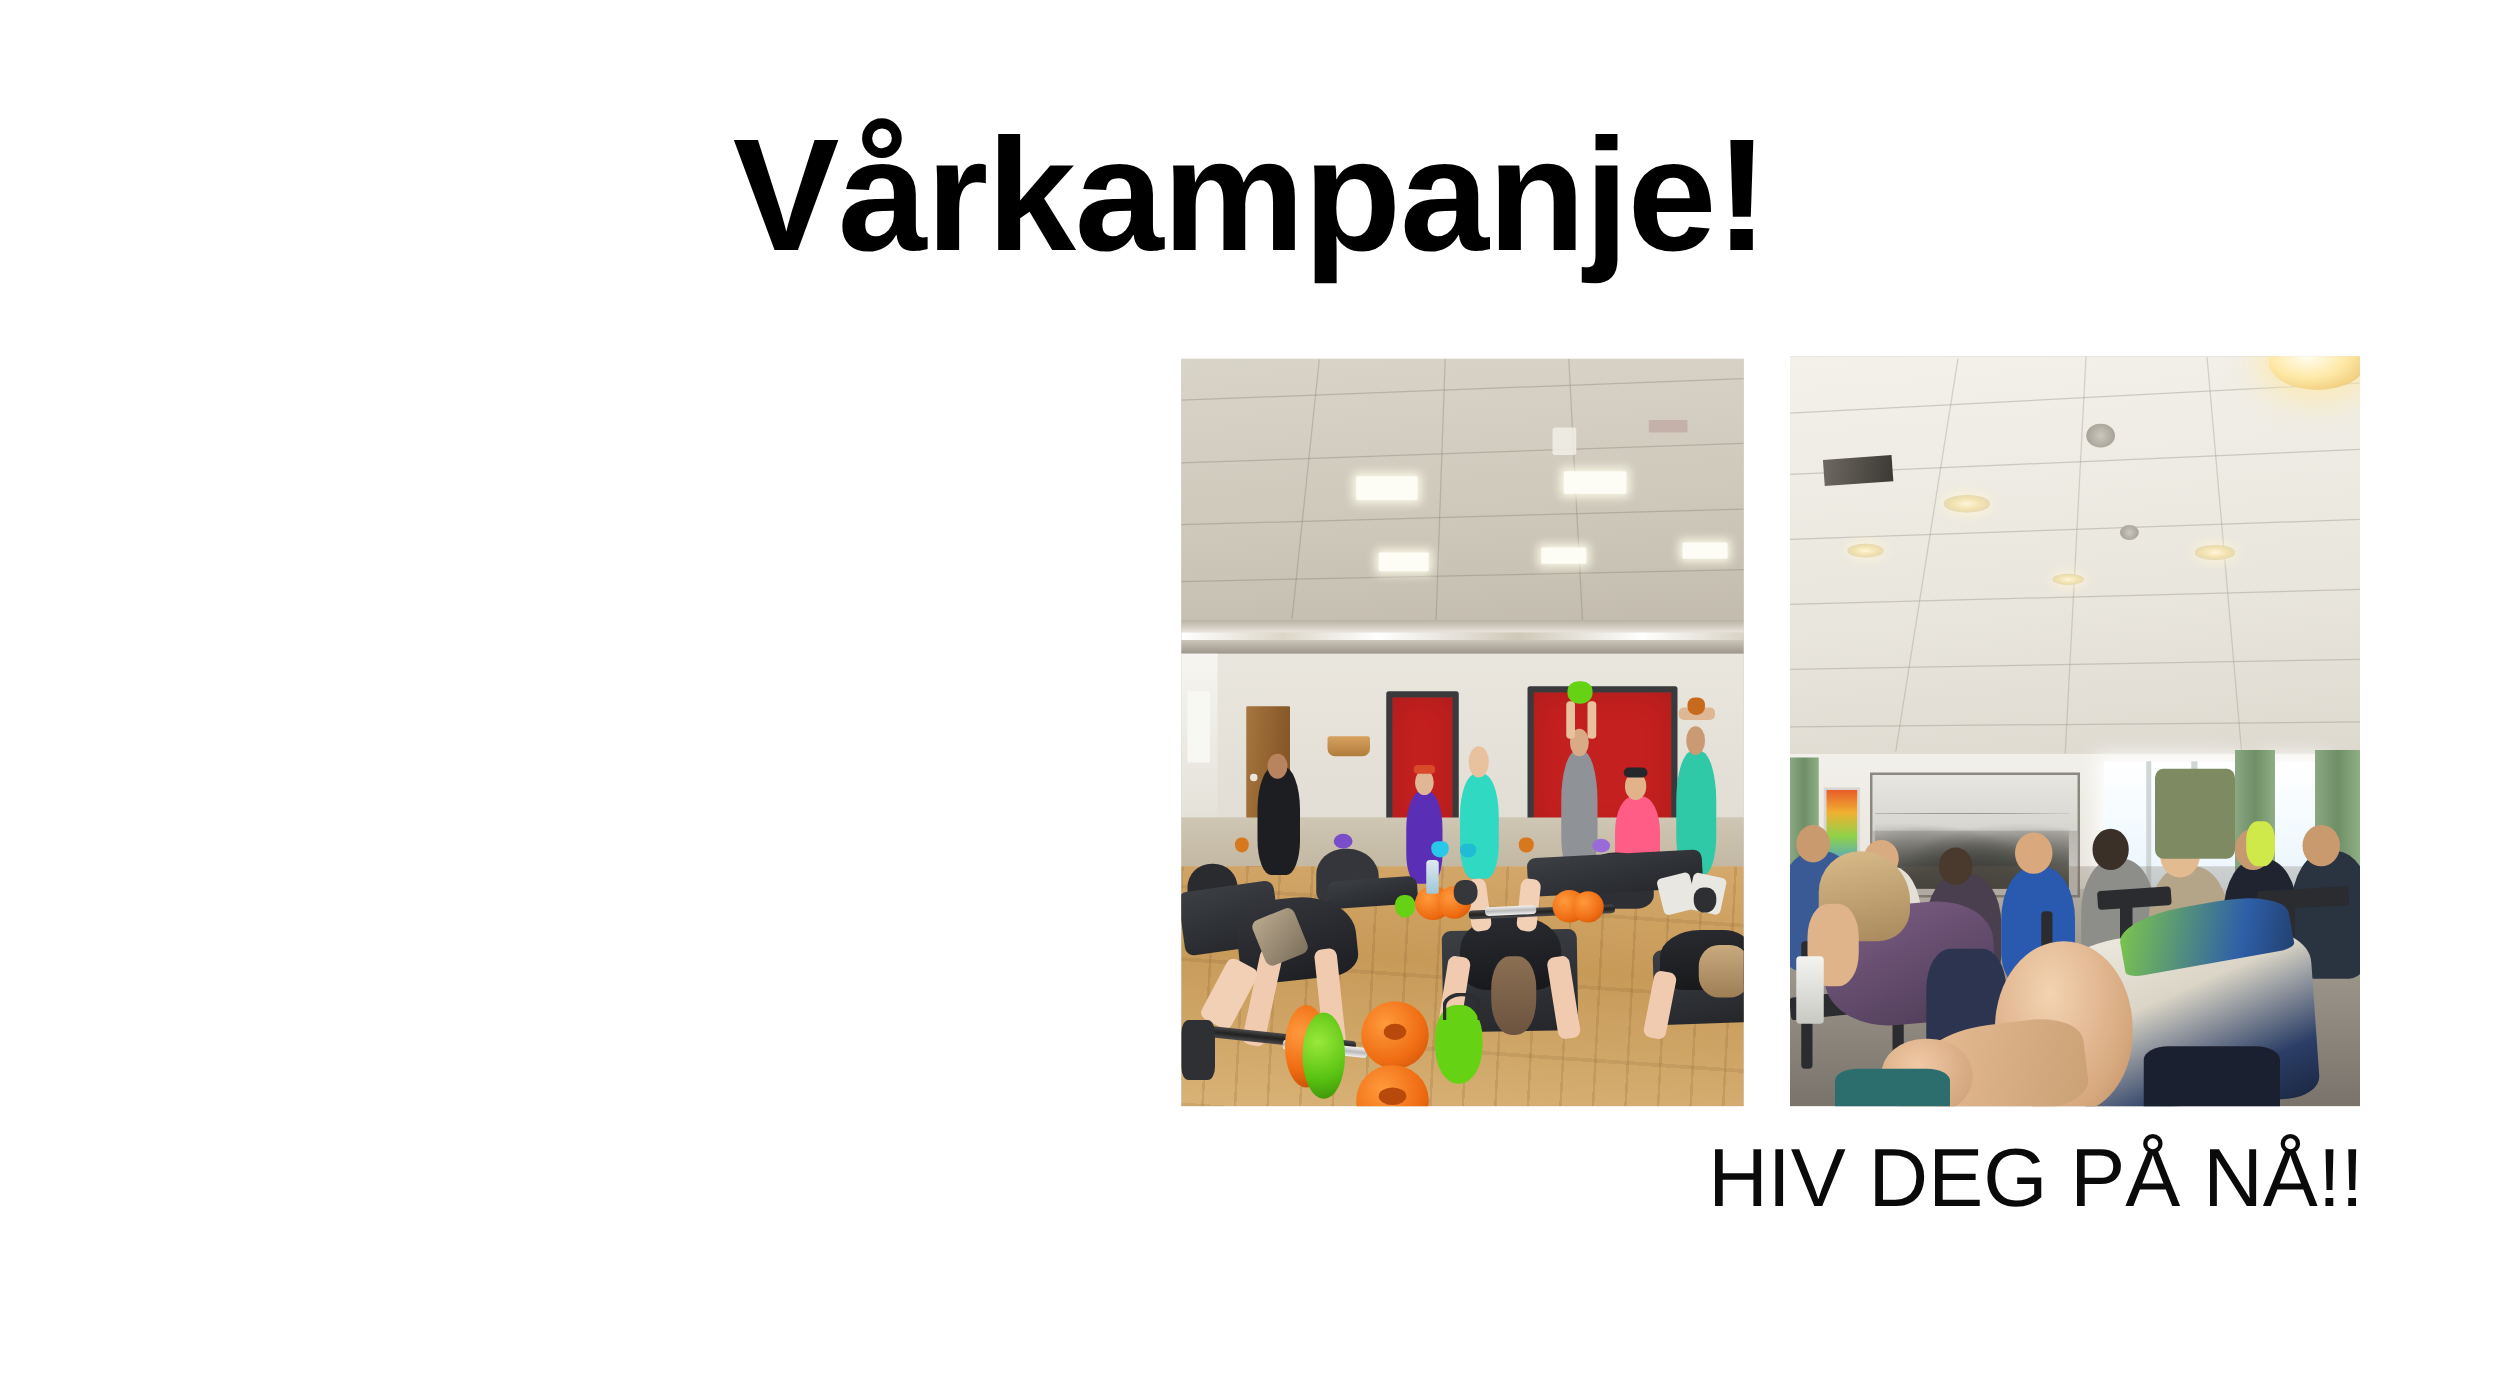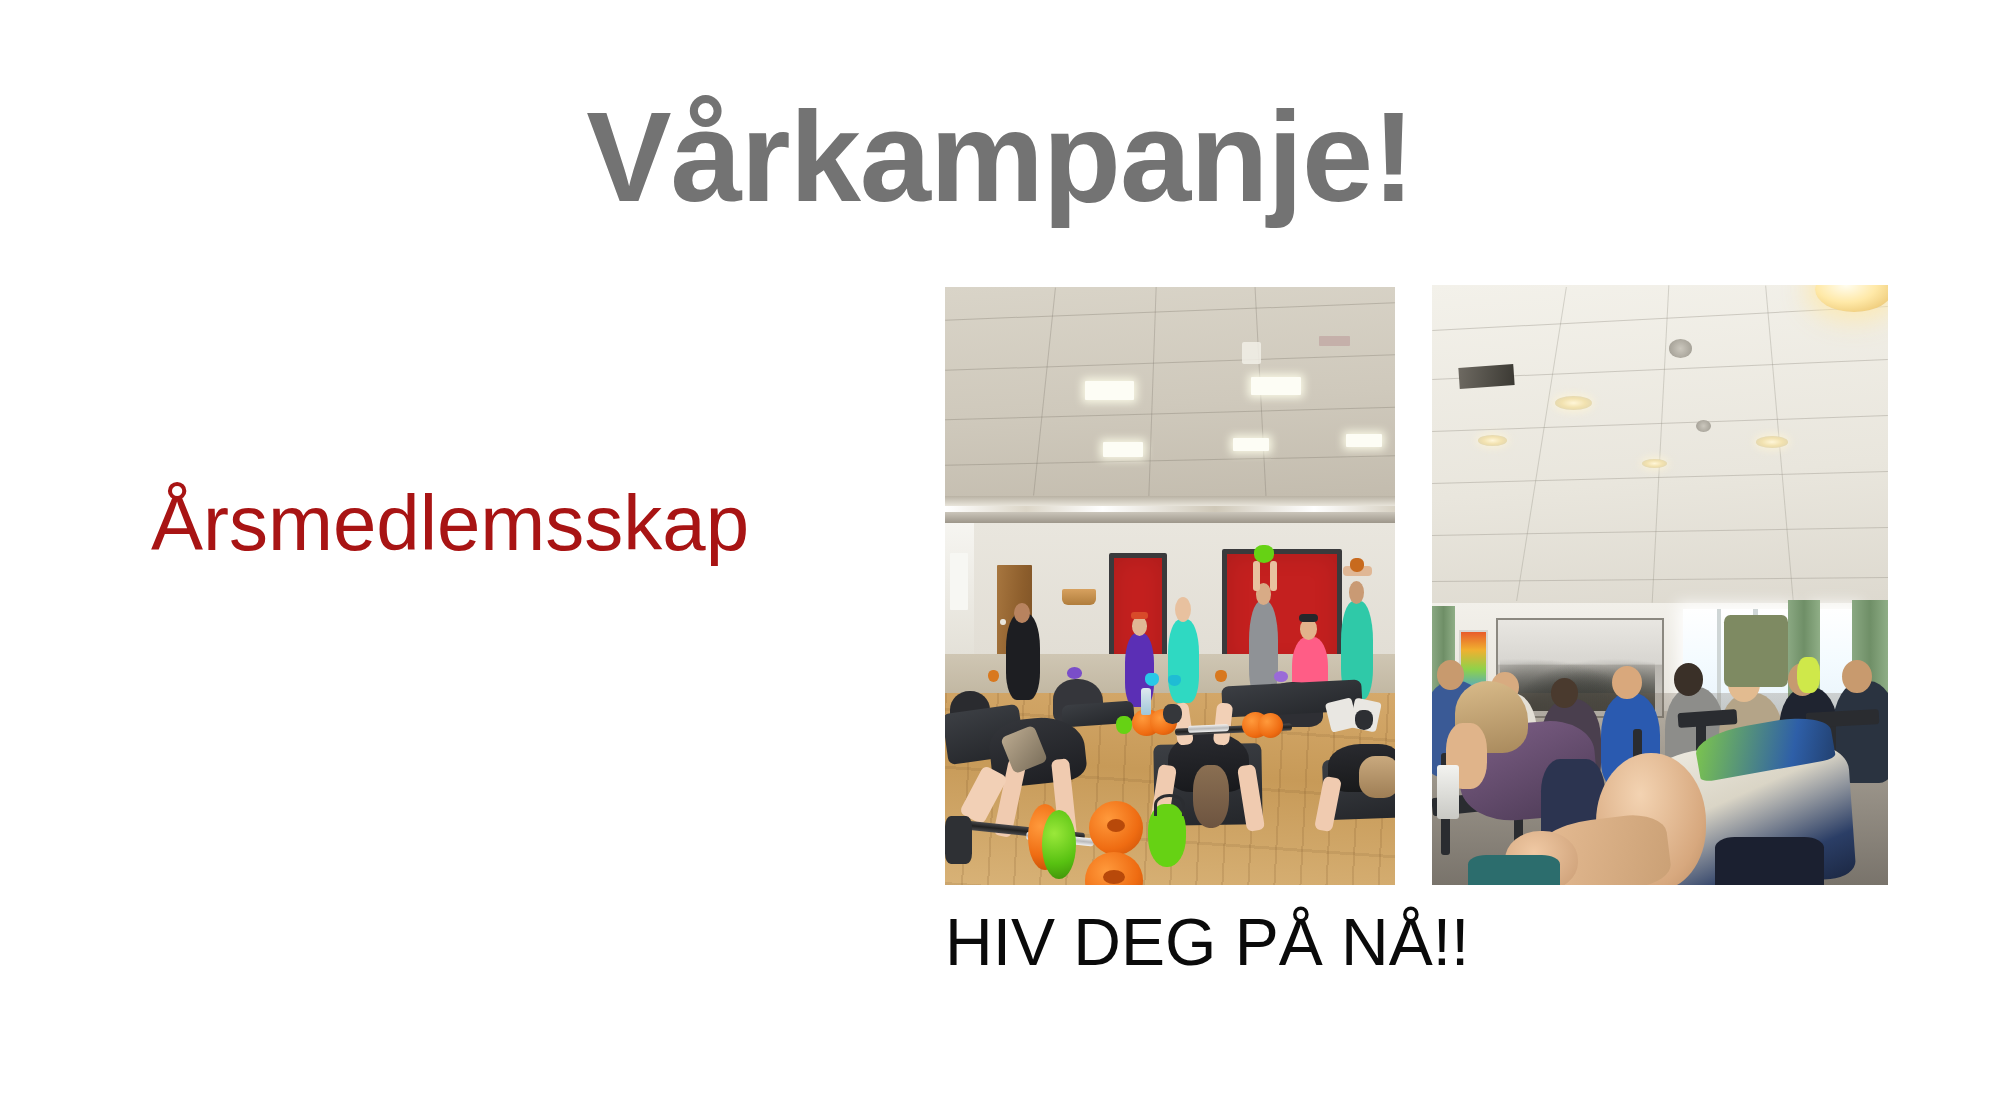--- a/index.html
+++ b/index.html
@@ -23,21 +23,21 @@
     position: absolute;
     left: 0;
     top: 88px;
     width: 2000px;
     text-align: center;
     font-family: "Liberation Sans", sans-serif;
     font-weight: bold;
     font-size: 128px;
     line-height: 1.08;
     letter-spacing: -1px;
-    color: #737373;
+    color: #000000;
     white-space: nowrap;
   }
 
   
   #offer-block {
     position: absolute;
     left: 100px;
     top: 478px;
     width: 700px;
     text-align: center;
@@ -191,21 +191,21 @@
   }
   .rider { border-radius: 44% 44% 28% 28%; }
   .bike  { background: #2a2c30; border-radius: 3px; }
 
   
   #cta {
     position: absolute;
     left: 945px;
     top: 908px;
     width: 946px;
-    text-align: left;
+    text-align: right;
     font-family: "Liberation Sans", sans-serif;
     font-size: 66px;
     line-height: 1.05;
     color: #0a0a0a;
     white-space: nowrap;
   }
   #footnote {
     position: absolute;
     left: 38px;
     top: 1010px;
@@ -217,21 +217,20 @@
   }
 </style>
 </head>
 <body>
 
 <div id="slide">
 
   <div id="title">Vårkampanje!</div>
 
   <div id="offer-block">
-    <span class="offer-line">Årsmedlemsskap</span>
   </div>
 
   <div class="photo" id="photo-group-fitness" title="Group fitness class in a studio with people doing push-ups on mats, kettlebells and weight plates on a wooden floor">
     <div class="photo-inner">
 
       <div class="ph gf-ceiling"></div>
       <div class="ph gf-ceil-line" style="left:0;  top:4%;   width:100%; transform:rotate(-2.2deg);"></div>
       <div class="ph gf-ceil-line" style="left:0;  top:12.5%;width:100%; transform:rotate(-2.0deg);"></div>
       <div class="ph gf-ceil-line" style="left:0;  top:21%;  width:100%; transform:rotate(-1.6deg);"></div>
       <div class="ph gf-ceil-line" style="left:0;  top:29%;  width:100%; transform:rotate(-1.2deg);"></div>

